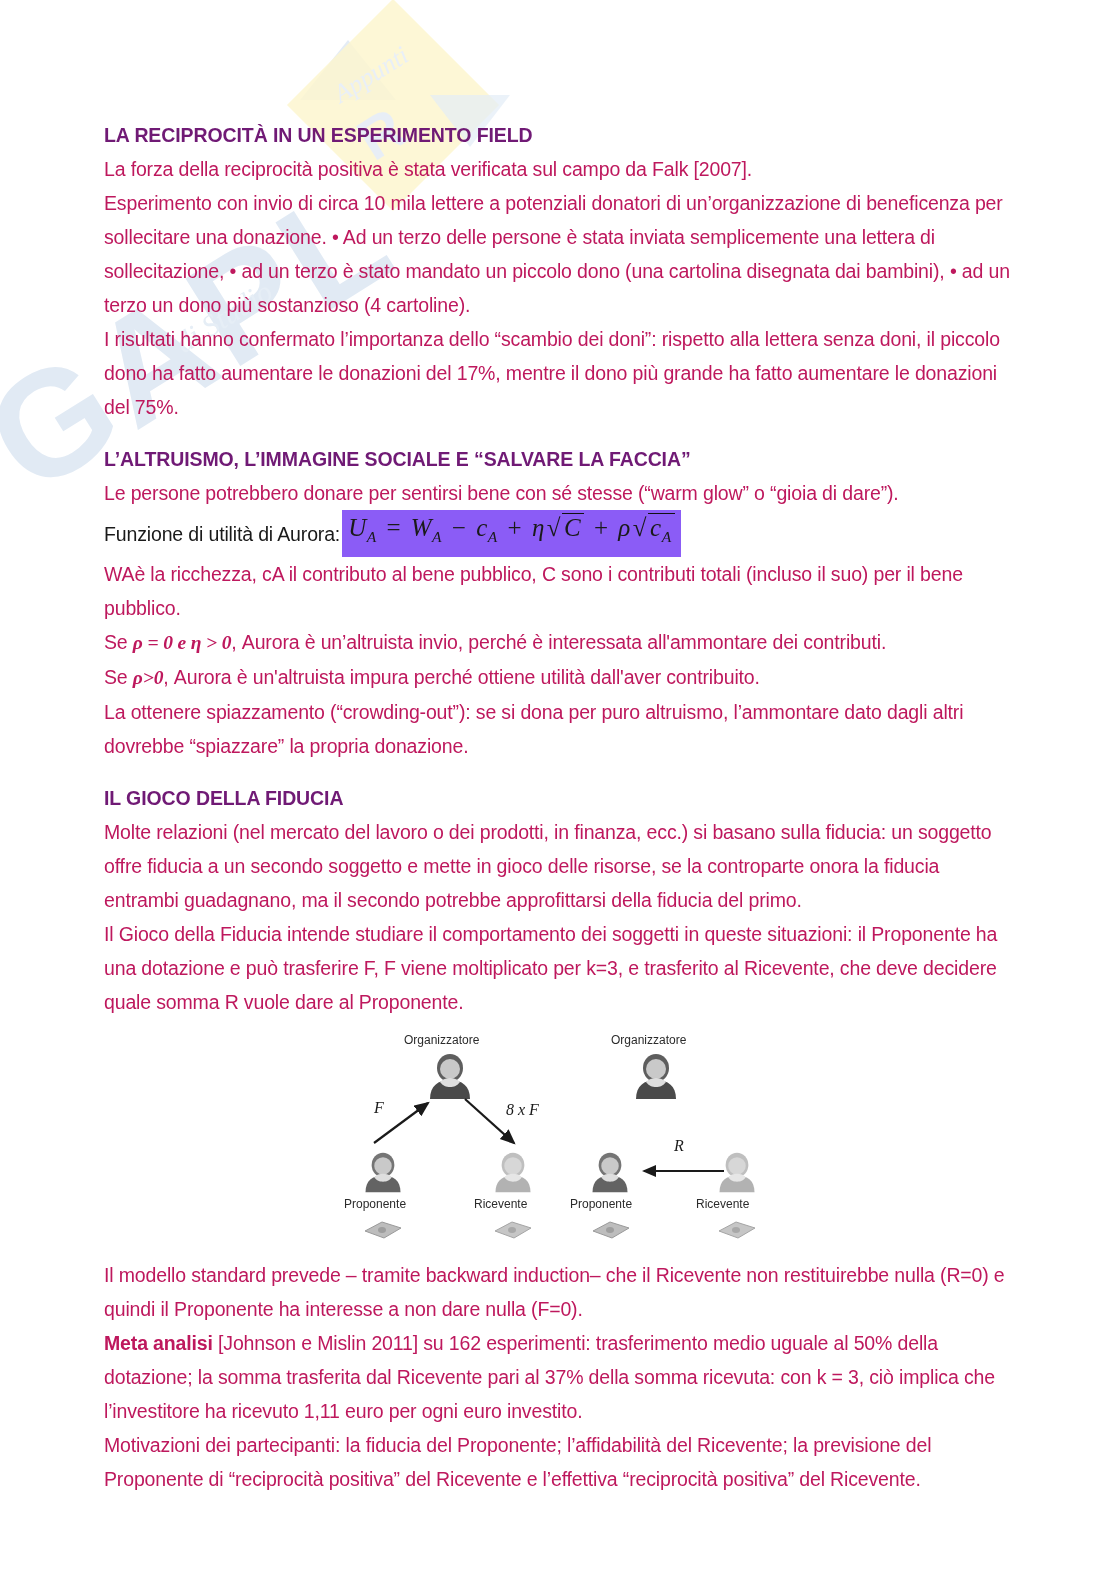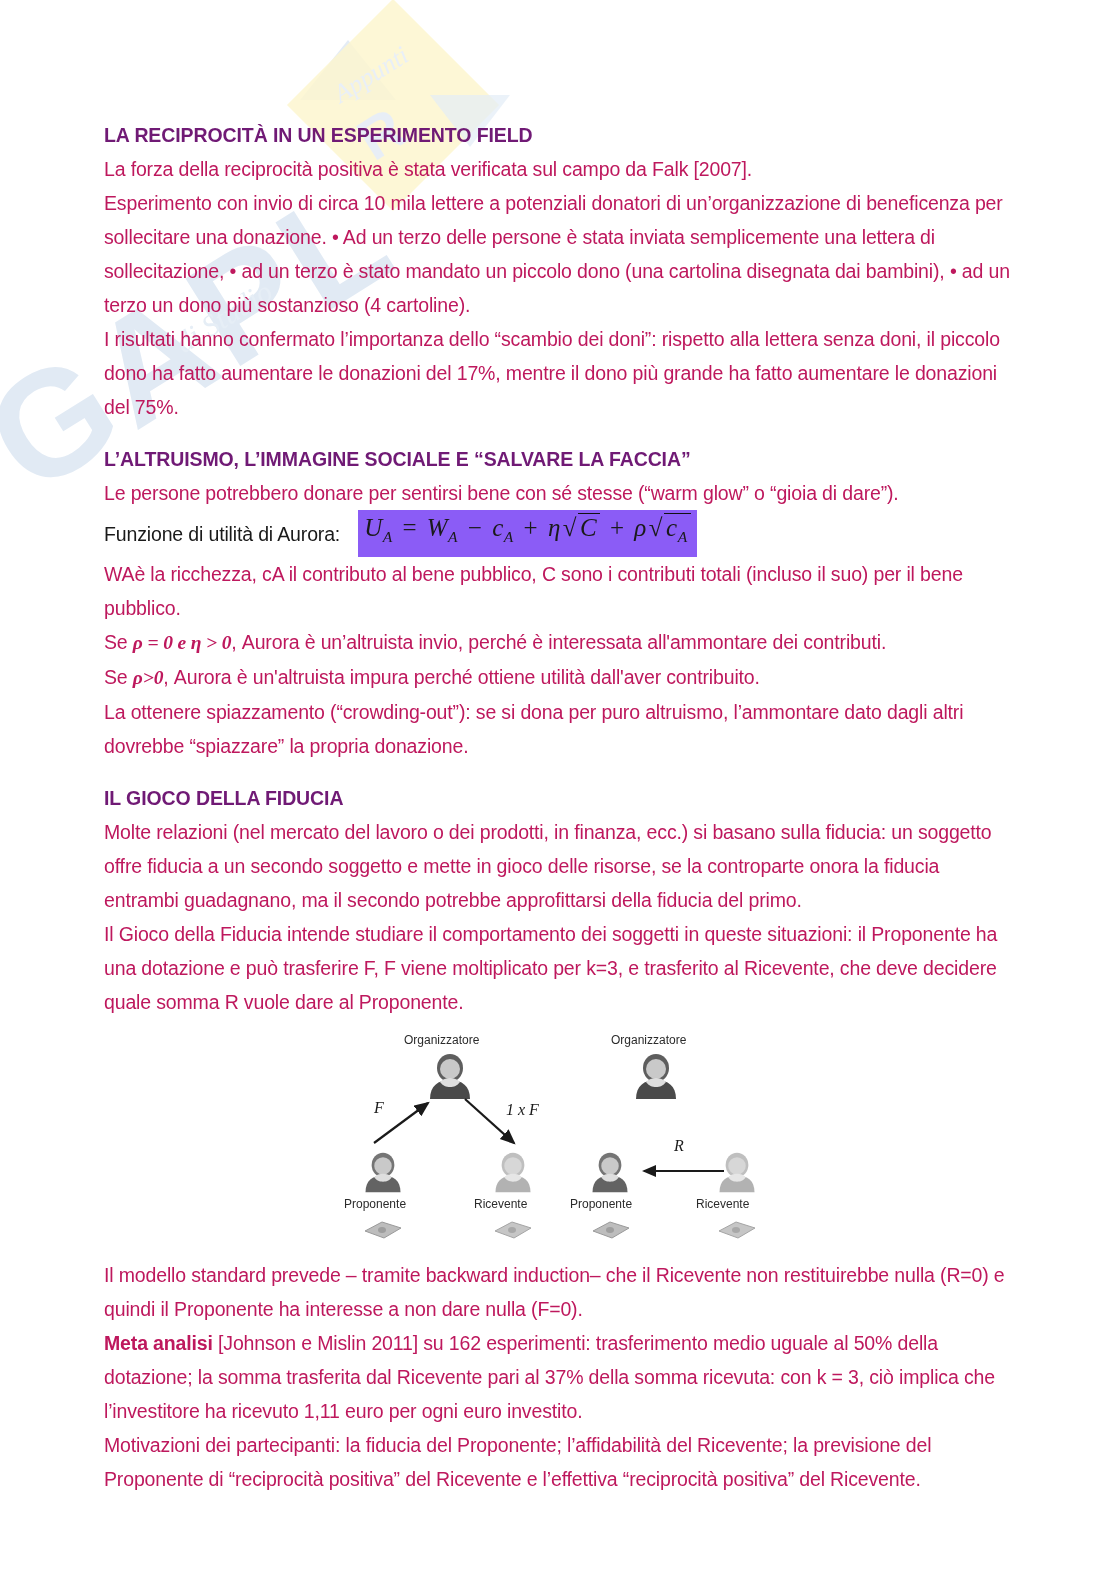--- a/index.html
+++ b/index.html
@@ -129,21 +129,21 @@
   .greek {
     font-family: "Liberation Serif", serif;
     font-weight: bold;
     font-style: italic;
   }
 
   
   .formula-line {
     display: flex;
     align-items: center;
-    gap: 18px;
+    gap: 2px;
     line-height: 34px;
   }
   .formula-label {
     font-size: 19.5px;
     letter-spacing: -0.15px;
   }
   .formula {
     font-family: "Liberation Serif", serif;
     font-size: 25px;
     font-style: italic;
@@ -273,21 +273,21 @@
       <div class="arrow-text" style="left:30px; top:66px;">F</div>
 
       <svg class="note" style="left:118px; top:62px;" width="72" height="58" viewBox="0 0 72 58">
         <defs>
             <marker id="ah2" markerWidth="8" markerHeight="8" refX="6" refY="3" orient="auto">
           <path d="M0,0 L7,3 L0,6 z" fill="#1a1a1a"></path>
             </marker>
           </defs>
         <line x1="3" y1="4" x2="52" y2="48" stroke="#1a1a1a" stroke-width="2.2" marker-end="url(#ah2)"></line>
       </svg>
-      <div class="arrow-text" style="left:162px; top:68px;">1 x F</div>
+      <div class="arrow-text" style="left:162px; top:68px;">8 x F</div>
 
       <svg class="person" style="left:18px; top:118px;" width="42" height="42" viewBox="0 0 48 46">
         <ellipse cx="24" cy="15" rx="13" ry="14" fill="#757575"></ellipse>
         <path d="M4 46 C4 33 12 27 24 27 C36 27 44 33 44 46 Z" fill="#636363"></path>
         <circle cx="24" cy="16" r="10" fill="#c9c9c9"></circle>
         <path d="M14 29 C17 26 20 25 24 25 C28 25 31 26 34 29 C31 33 28 34 24 34 C20 34 17 33 14 29 Z" fill="#dedede"></path>
       </svg>
       <div class="fig-label" style="left:0px; top:164px;">Proponente</div>
       <svg class="note" style="left:18px; top:186px;" width="42" height="22" viewBox="0 0 42 22">
         <path d="M3 12 L20 3 L39 9 L22 19 Z" fill="#bdbdbd" stroke="#9a9a9a" stroke-width="1"></path>

